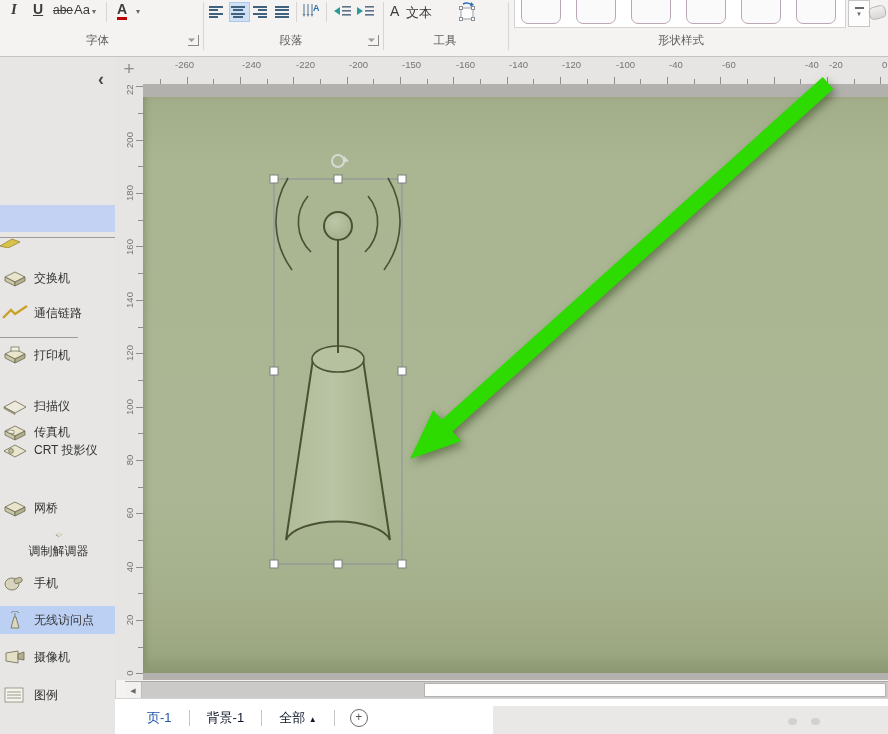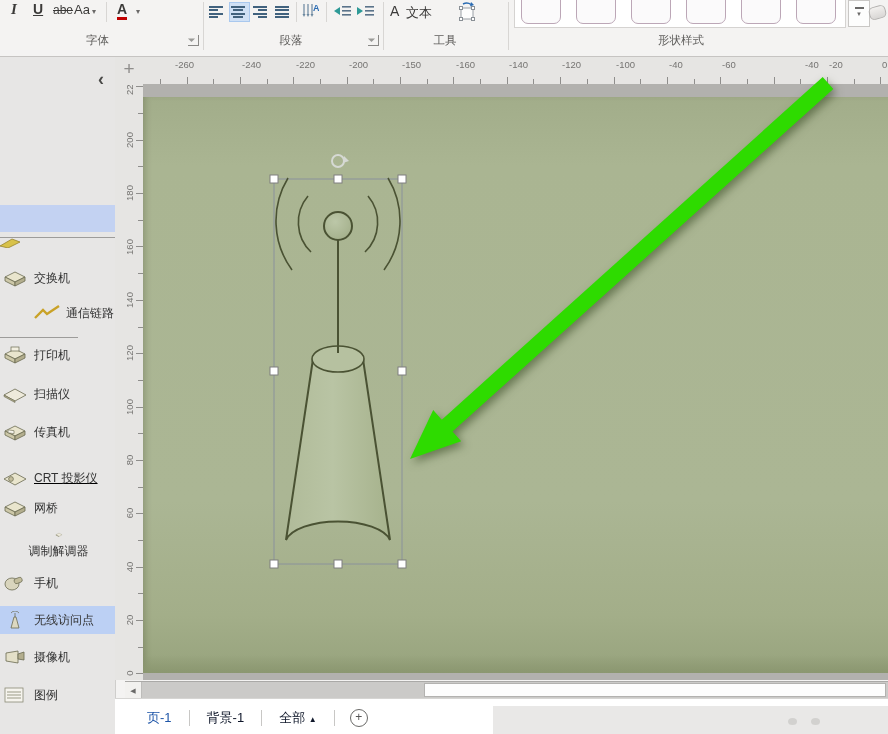--- a/index.html
+++ b/index.html
@@ -159,52 +159,52 @@
     <div class="sideline" style="left:0;top:280px;width:78px;"></div>
 
     <div class="side-item" style="top:207px;">
       <svg width="26" height="18" viewBox="0 0 26 18">
           <polygon points="3,8 13,3 23,8 13,13" fill="#e9e5cd" stroke="#6a6a50" stroke-width="0.8"></polygon>
           <polygon points="3,8 13,13 13,17 3,12" fill="#cdc8a8" stroke="#6a6a50" stroke-width="0.8"></polygon>
           <polygon points="13,13 23,8 23,12 13,17" fill="#b3ae8e" stroke="#6a6a50" stroke-width="0.8"></polygon>
         </svg>
       <span class="silabel">交换机</span>
     </div>
-    <div class="side-item" style="top:242px;margin-left:32px;">
+    <div class="side-item" style="top:242px;">
       <svg width="26" height="18" viewBox="0 0 26 18">
           <polyline points="1,14 9,6 13,10 25,2" fill="none" stroke="#c9a227" stroke-width="2.4"></polyline>
         </svg>
       <span class="silabel">通信链路</span>
     </div>
     <div class="side-item" style="top:284px;">
       <svg width="26" height="18" viewBox="0 0 26 18">
           <polygon points="3,8 13,3 23,8 13,13" fill="#e9e5cd" stroke="#6a6a50" stroke-width="0.8"></polygon>
           <polygon points="3,8 13,13 13,17 3,12" fill="#cdc8a8" stroke="#6a6a50" stroke-width="0.8"></polygon>
           <polygon points="13,13 23,8 23,12 13,17" fill="#b3ae8e" stroke="#6a6a50" stroke-width="0.8"></polygon>
           <rect x="9" y="1" width="8" height="4" fill="#f2efe0" stroke="#6a6a50" stroke-width="0.7"></rect>
         </svg>
       <span class="silabel">打印机</span>
     </div>
-    <div class="side-item" style="top:323px;">
+    <div class="side-item" style="top:335px;">
       <svg width="26" height="18" viewBox="0 0 26 18">
           <polygon points="2,10 13,4 24,10 13,16" fill="#eeeadb" stroke="#6a6a50" stroke-width="0.8"></polygon>
           <polygon points="2,10 13,16 13,17.5 2,11.5" fill="#b3ae8e" stroke="#6a6a50" stroke-width="0.6"></polygon>
         </svg>
       <span class="silabel">扫描仪</span>
     </div>
     <div class="side-item" style="top:361px;">
       <svg width="26" height="18" viewBox="0 0 26 18">
           <polygon points="3,8 13,3 23,8 13,13" fill="#e9e5cd" stroke="#6a6a50" stroke-width="0.8"></polygon>
           <polygon points="3,8 13,13 13,17 3,12" fill="#cdc8a8" stroke="#6a6a50" stroke-width="0.8"></polygon>
           <polygon points="13,13 23,8 23,12 13,17" fill="#b3ae8e" stroke="#6a6a50" stroke-width="0.8"></polygon>
           <rect x="6" y="6" width="6" height="3" fill="#f6f4ec" stroke="#6a6a50" stroke-width="0.6" transform="skewY(8)"></rect>
         </svg>
       <span class="silabel">传真机</span>
     </div>
-    <div class="side-item" style="top:407px;text-decoration:underline;">
+    <div class="side-item" style="top:379px;">
       <svg width="26" height="18" viewBox="0 0 26 18">
           <polygon points="2,10 13,4 24,10 13,16" fill="#e9e5cd" stroke="#6a6a50" stroke-width="0.8"></polygon>
           <circle cx="9" cy="10" r="2.4" fill="#c3bd9c" stroke="#6a6a50" stroke-width="0.7"></circle>
         </svg>
       <span class="silabel">CRT 投影仪</span>
     </div>
     <div class="side-item" style="top:437px;">
       <svg width="26" height="18" viewBox="0 0 26 18">
           <polygon points="3,8 13,3 23,8 13,13" fill="#e9e5cd" stroke="#6a6a50" stroke-width="0.8"></polygon>
           <polygon points="3,8 13,13 13,17 3,12" fill="#cdc8a8" stroke="#6a6a50" stroke-width="0.8"></polygon>

